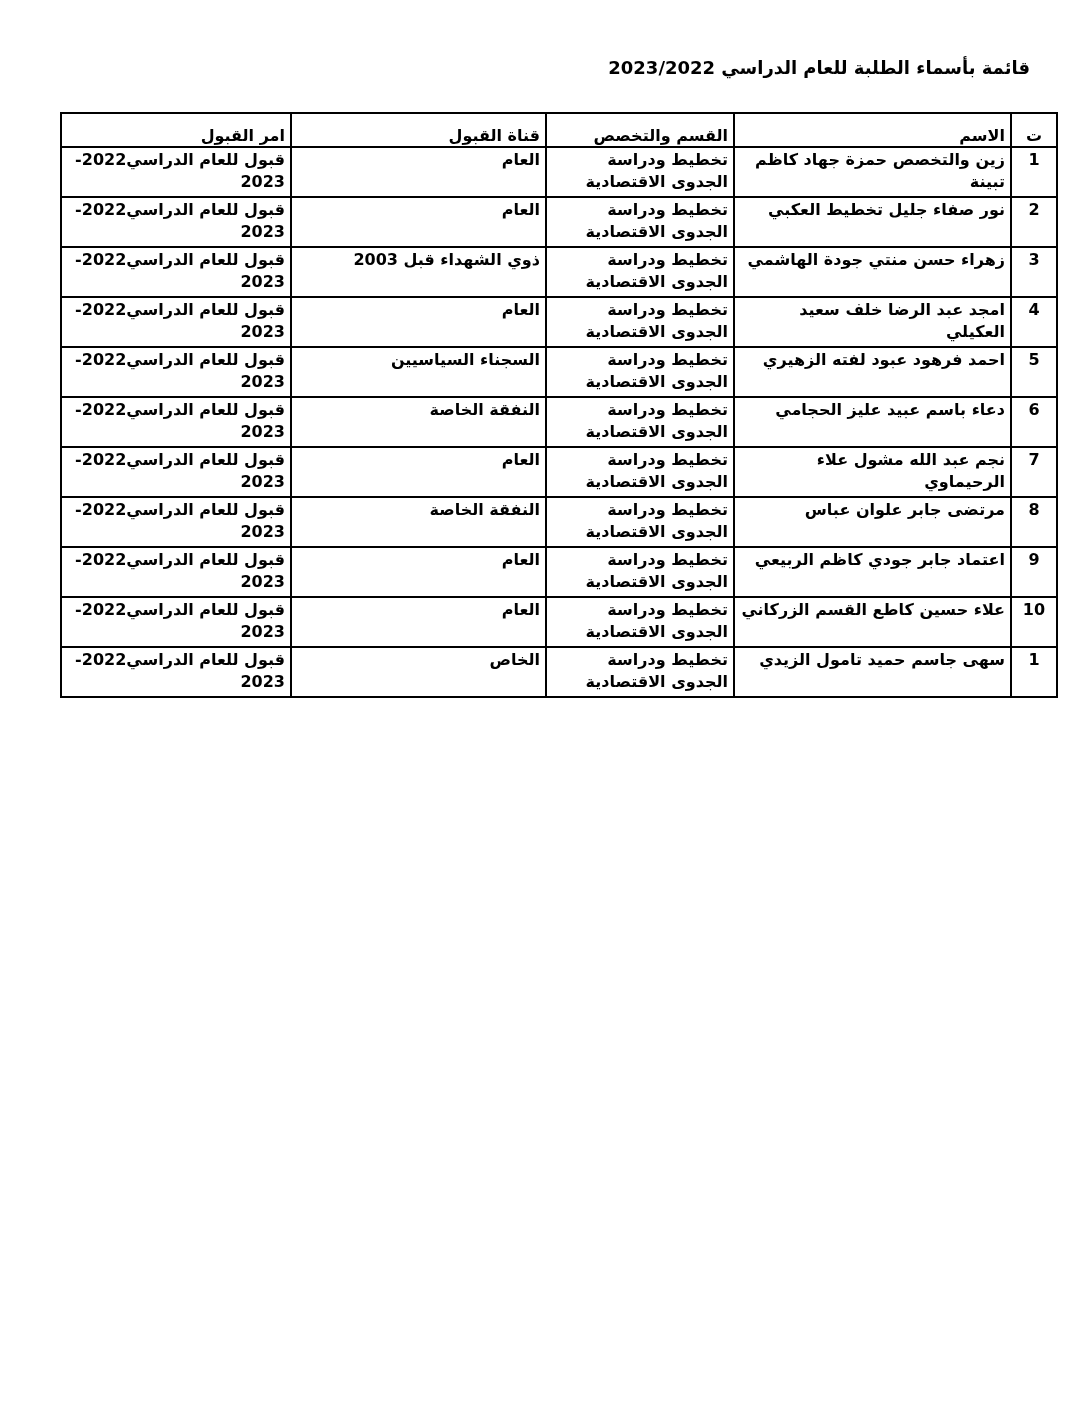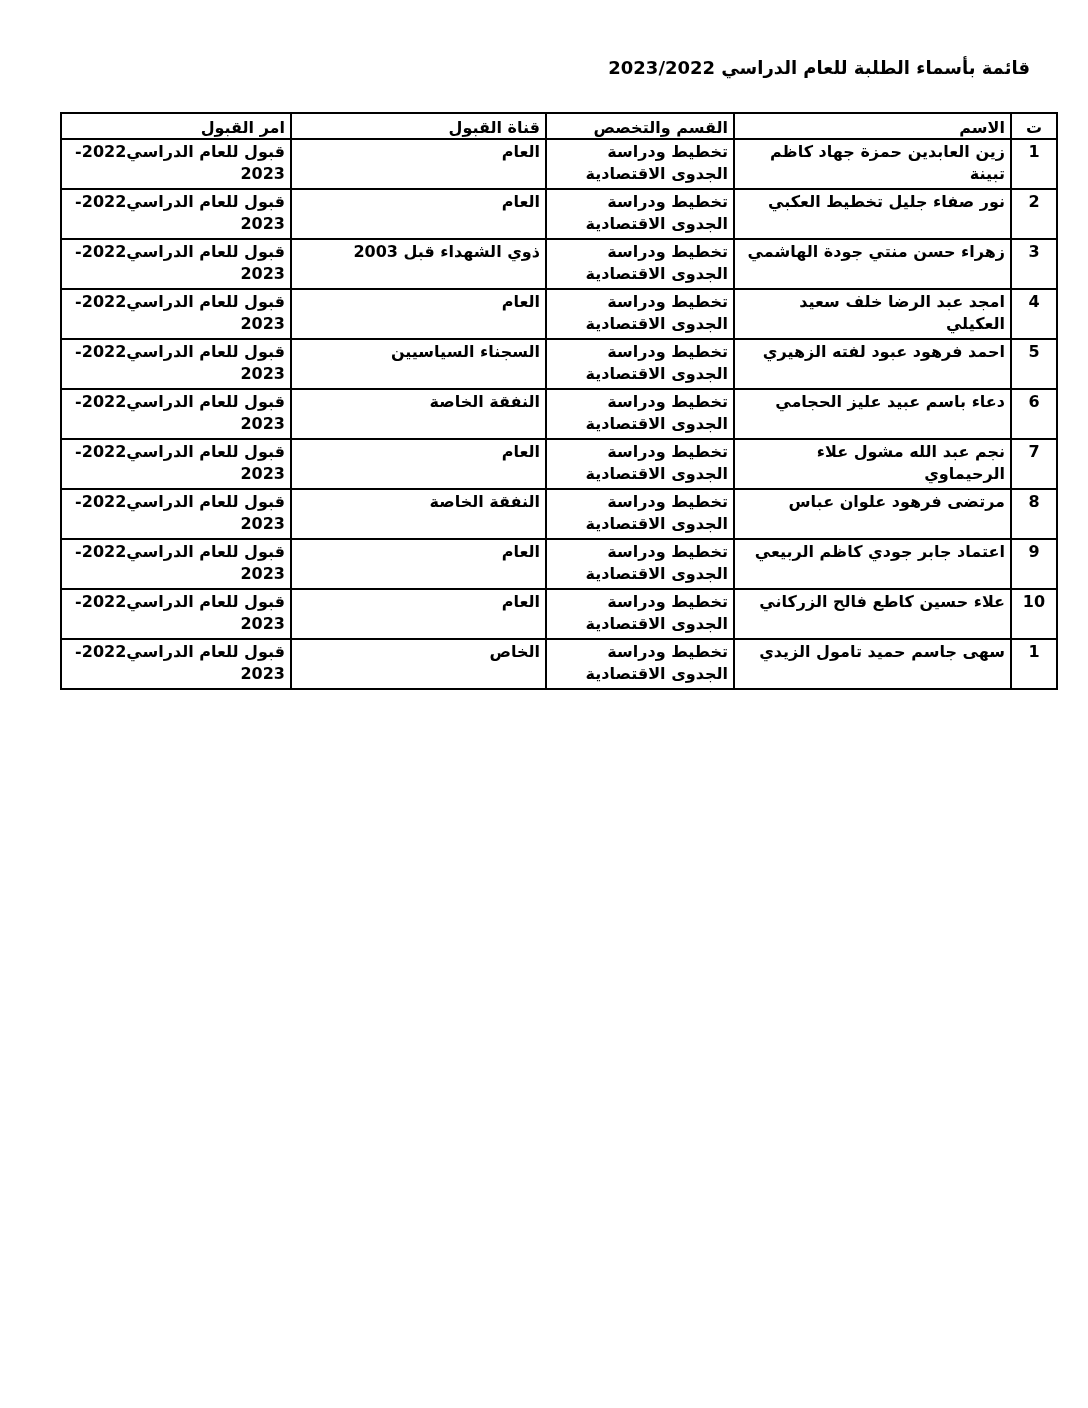--- a/index.html
+++ b/index.html
@@ -24,21 +24,21 @@
     border:2px solid #000;
     vertical-align:top;
     font-weight:bold;font-size:16px;line-height:22px;
     padding:1px 5px 0 5px;
     text-align:right;
     color:#000;
     overflow:hidden;
     word-wrap:break-word;
   }
   .students tr.hrow{height:24px;}
-  .students tr.hrow th{line-height:20px;padding-top:4px;}
+  .students tr.hrow th{line-height:20px;padding-top:12px;}
   .students tr.row{height:50px;}
   .c-idx{text-align:center !important;}
 </style>
 </head>
 <body>
 
 <div class="doc">
 
   <div class="title">قائمة بأسماء الطلبة للعام الدراسي 2023/2022</div>
 
@@ -54,21 +54,21 @@
       <tr class="hrow">
         <th class="c-idx">ت</th>
         <th class="c-name">الاسم</th>
         <th class="c-dept">القسم والتخصص</th>
         <th class="c-chan">قناة القبول</th>
         <th class="c-ord">امر القبول</th>
       </tr>
 
       <tr class="row">
         <td class="c-idx">1</td>
-        <td class="c-name">زين العابدين حمزة جهاد كاظم تبينة</td>
+        <td class="c-name">زين والتخصص حمزة جهاد كاظم تبينة</td>
         <td class="c-dept">تخطيط ودراسة الجدوى الاقتصادية</td>
         <td class="c-chan">العام</td>
         <td class="c-ord">قبول للعام الدراسي2022-2023</td>
       </tr>
       <tr class="row">
         <td class="c-idx">2</td>
         <td class="c-name">نور صفاء جليل تخطيط العكبي</td>
         <td class="c-dept">تخطيط ودراسة الجدوى الاقتصادية</td>
         <td class="c-chan">العام</td>
         <td class="c-ord">قبول للعام الدراسي2022-2023</td>
@@ -103,35 +103,35 @@
       </tr>
       <tr class="row">
         <td class="c-idx">7</td>
         <td class="c-name">نجم عبد الله مشول علاء الرحيماوي</td>
         <td class="c-dept">تخطيط ودراسة الجدوى الاقتصادية</td>
         <td class="c-chan">العام</td>
         <td class="c-ord">قبول للعام الدراسي2022-2023</td>
       </tr>
       <tr class="row">
         <td class="c-idx">8</td>
-        <td class="c-name">مرتضى فرهود علوان عباس</td>
+        <td class="c-name">مرتضى جابر علوان عباس</td>
         <td class="c-dept">تخطيط ودراسة الجدوى الاقتصادية</td>
         <td class="c-chan">النفقة الخاصة</td>
         <td class="c-ord">قبول للعام الدراسي2022-2023</td>
       </tr>
       <tr class="row">
         <td class="c-idx">9</td>
         <td class="c-name">اعتماد جابر جودي كاظم الربيعي</td>
         <td class="c-dept">تخطيط ودراسة الجدوى الاقتصادية</td>
         <td class="c-chan">العام</td>
         <td class="c-ord">قبول للعام الدراسي2022-2023</td>
       </tr>
       <tr class="row">
         <td class="c-idx">10</td>
-        <td class="c-name">علاء حسين كاطع فالح الزركاني</td>
+        <td class="c-name">علاء حسين كاطع القسم الزركاني</td>
         <td class="c-dept">تخطيط ودراسة الجدوى الاقتصادية</td>
         <td class="c-chan">العام</td>
         <td class="c-ord">قبول للعام الدراسي2022-2023</td>
       </tr>
       <tr class="row">
         <td class="c-idx">1</td>
         <td class="c-name">سهى جاسم حميد تامول الزيدي</td>
         <td class="c-dept">تخطيط ودراسة الجدوى الاقتصادية</td>
         <td class="c-chan">الخاص</td>
         <td class="c-ord">قبول للعام الدراسي2022-2023</td>

